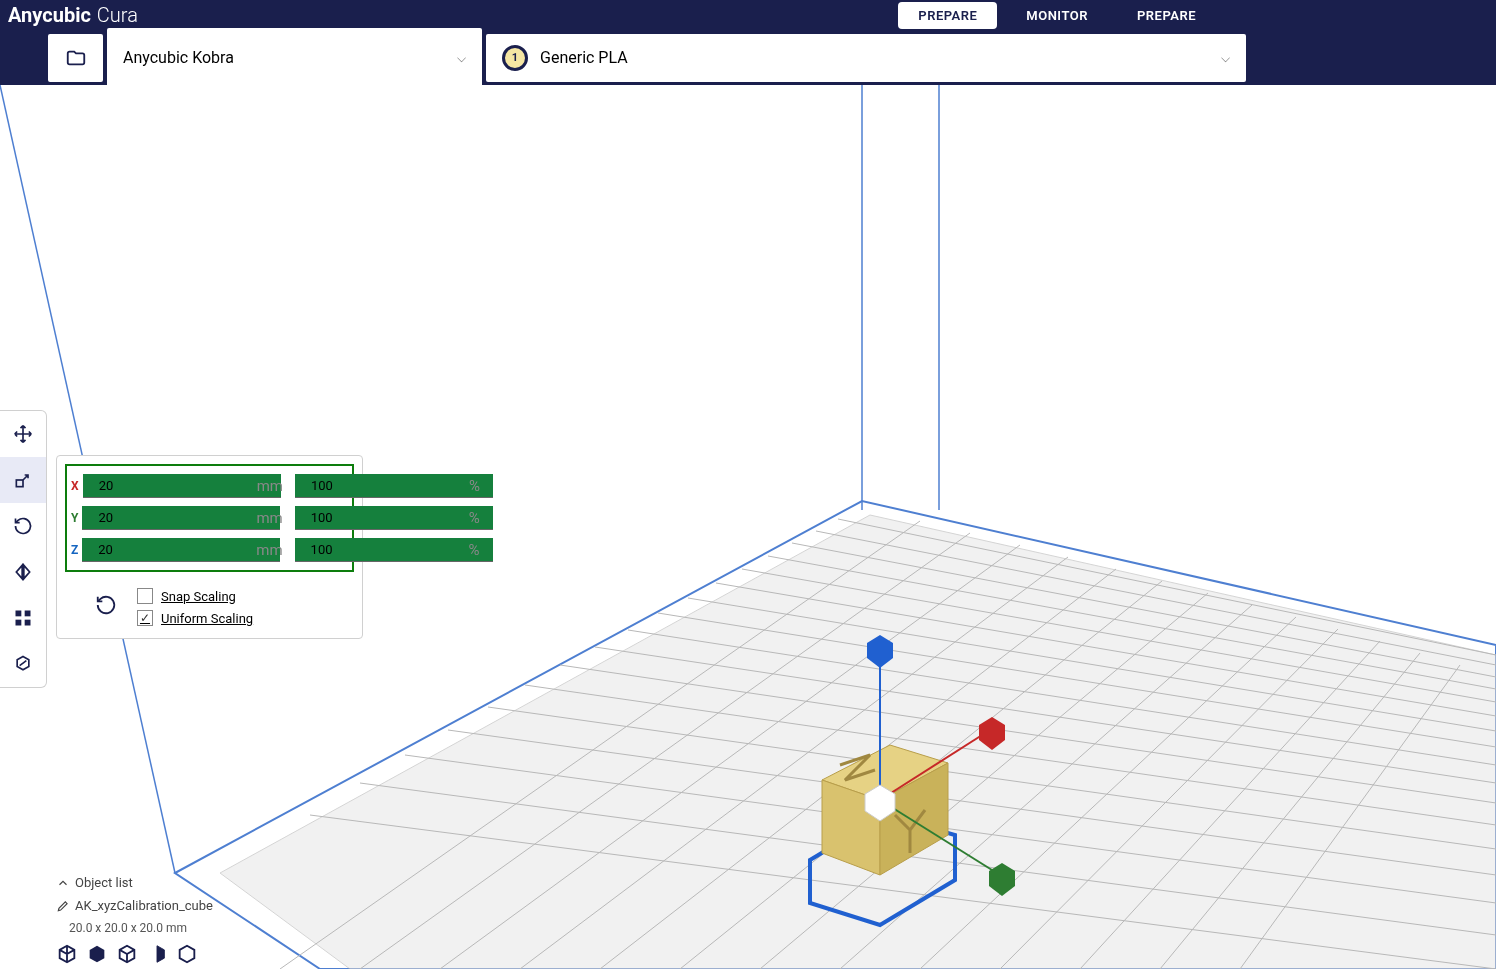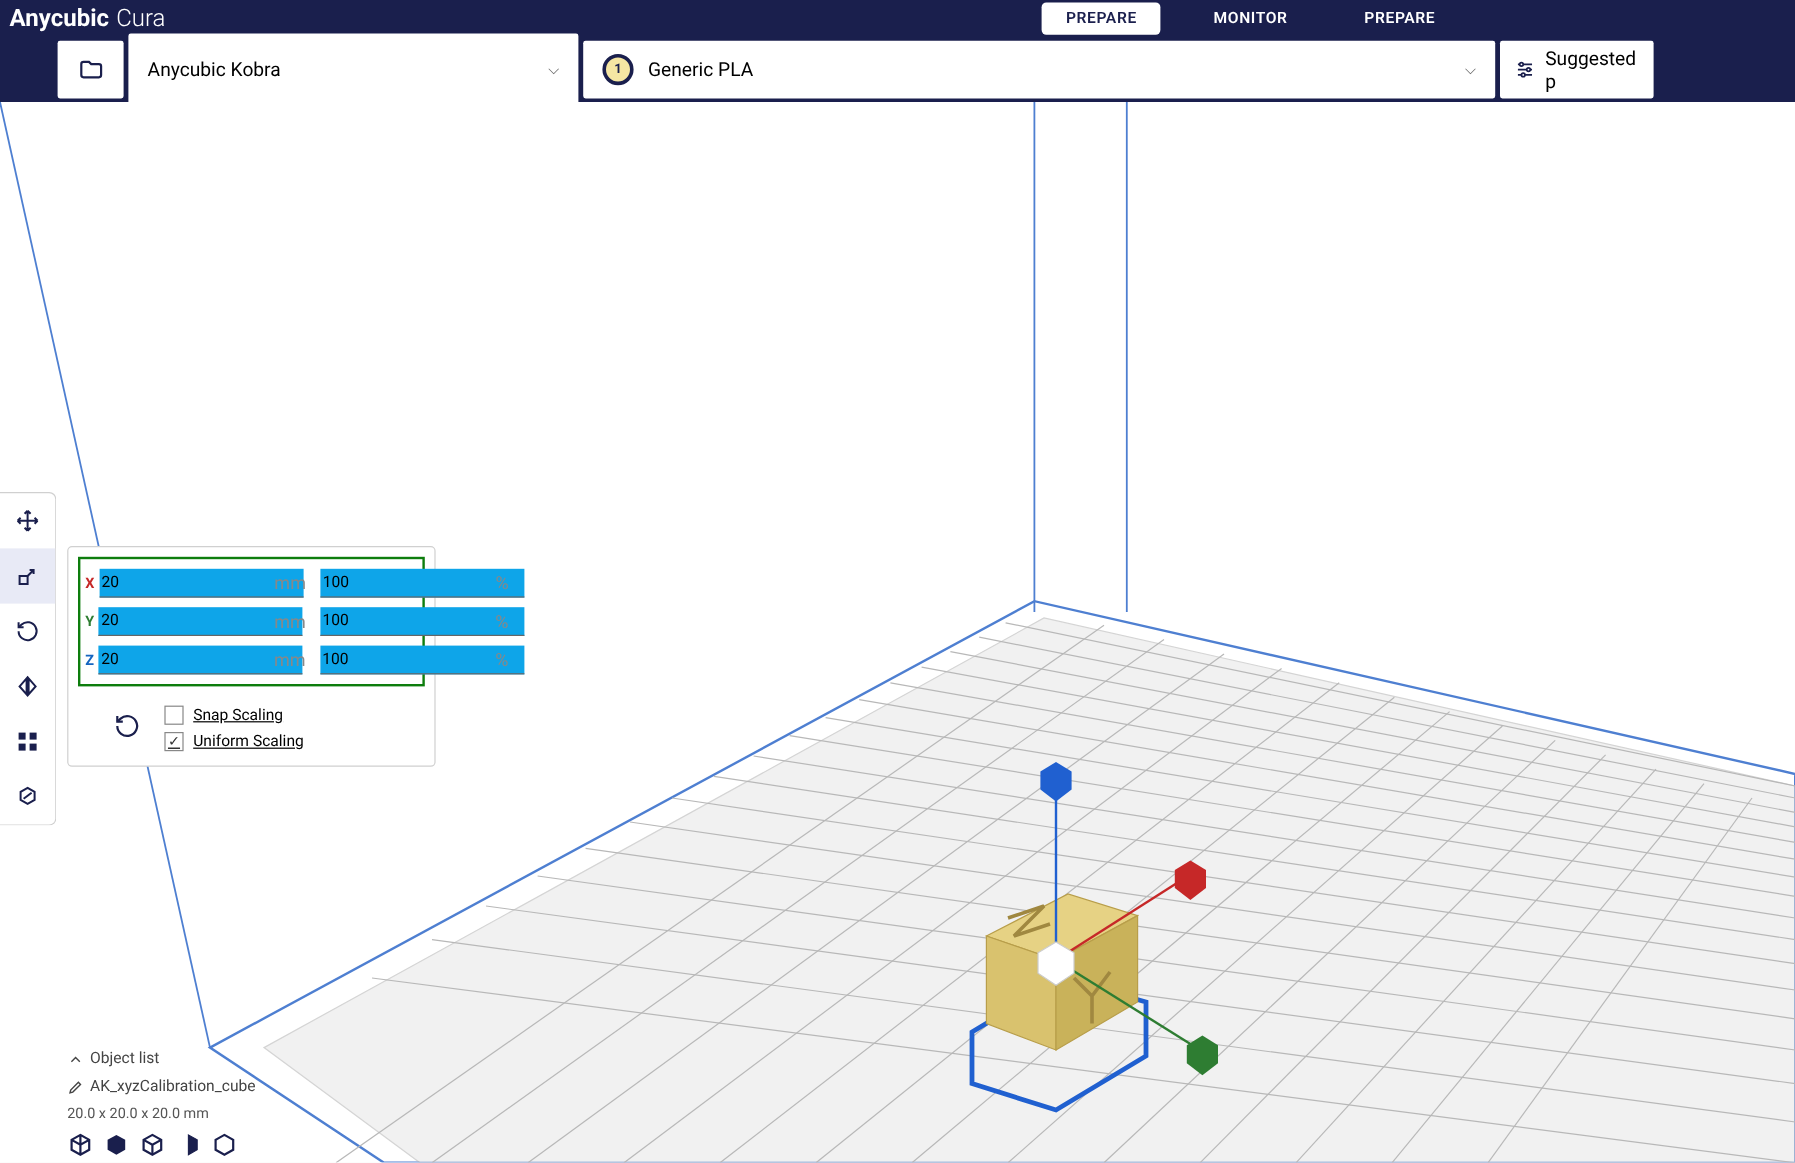--- a/index.html
+++ b/index.html
@@ -2,21 +2,21 @@
 <html><head>
 <meta charset="utf-8">
 <style>
 * { margin: 0; padding: 0; box-sizing: border-box; font-family: -apple-system, BlinkMacSystemFont, "Segoe UI", Roboto, sans-serif; }
 body { width: 1496px; height: 969px; overflow: hidden; background: #f5f5f5; position: relative; }
 
 
 .header { background: #1a1f4d; height: 30px; display: flex; align-items: center; color: white; }
 .logo { font-size: 20px; font-weight: 300; padding-left: 8px; display: flex; align-items: center; gap: 6px; }
 .logo-bold { font-weight: 700; }
-.nav-tabs { display: flex; margin-left: auto; margin-right: 280px; gap: 24px; align-items: center; }
+.nav-tabs { display: flex; margin-left: auto; margin-right: 280px; gap: 9px; align-items: center; }
 .nav-tab { padding: 6px 20px; font-size: 13px; font-weight: 600; letter-spacing: 0.5px; cursor: pointer; }
 .nav-tab.active { background: white; color: #1a1f4d; border-radius: 4px; }
 .nav-tab:not(.active) { color: white; }
 
 
 .toolbar { height: 55px; background: #1a1f4d; display: flex; align-items: center; padding: 0; gap: 4px; }
 .file-btn { width: 55px; height: 48px; background: white; display: flex; align-items: center; justify-content: center; cursor: pointer; margin-left: 48px; border-radius: 2px; }
 .printer-select { flex: 0 0 375px; height: 60px; background: white; display: flex; align-items: center; justify-content: space-between; padding: 0 16px; cursor: pointer; border-radius: 2px; }
 .material-select { flex: 1; height: 48px; background: white; display: flex; align-items: center; padding: 0 16px; cursor: pointer; gap: 12px; border-radius: 2px; max-width: 760px; }
 .profile-select { flex: 0 0 100px; height: 48px; background: white; display: flex; align-items: center; padding: 0 12px; cursor: pointer; gap: 8px; border-radius: 2px; }
@@ -33,33 +33,33 @@
 .tool-btn svg { width: 20px; height: 20px; }
 
 
 .scale-panel { position: absolute; left: 56px; top: 370px; width: 307px; background: white; border: 1px solid #d0d0d0; border-radius: 4px; padding: 8px; z-index: 10; }
 .scale-inputs { border: 2px solid #0d7d0d; padding: 4px; margin-bottom: 8px; }
 .scale-row { display: flex; align-items: center; gap: 4px; padding: 4px 0; }
 .axis-label { width: 14px; font-size: 12px; font-weight: bold; text-align: center; }
 .axis-x { color: #c62828; }
 .axis-y { color: #2e7d32; }
 .axis-z { color: #1565c0; }
-.scale-input { flex: 1; height: 24px; background: #0ea5e9; border: none; border-bottom: 1px solid #666; padding: 0 2px; font-size: 13px; }
+.scale-input { flex: 1; height: 24px; background: #15803d; border: none; border-bottom: 1px solid #666; padding: 0 16px; font-size: 13px; }
 .scale-unit { font-size: 15px; color: #888; margin-left: -28px; margin-right: 8px; z-index: 1; }
 .scale-options { display: flex; align-items: center; gap: 20px; padding: 8px 20px 4px 30px; text-decoration: underline; }
 .reset-btn { cursor: pointer; }
 .option-group { display: flex; flex-direction: column; gap: 6px; }
 .checkbox-row { display: flex; align-items: center; gap: 8px; font-size: 13px; }
 .checkbox { width: 16px; height: 16px; border: 1px solid #888; background: white; display: flex; align-items: center; justify-content: center; cursor: pointer; }
 .checkbox.checked::after { content: "✓"; font-size: 12px; color: #333; }
 
 
 .object-info { position: absolute; left: 56px; bottom: 30px; font-size: 13px; color: #444; z-index: 10; }
 .object-row { display: flex; align-items: center; gap: 5px; padding: 4px 0; cursor: pointer; }
-.object-dims { font-size: 12px; color: #555; padding: 4px 0; }
+.object-dims { font-size: 12px; color: #555; padding: 4px 0; margin-left: 13px; }
 
 
 .bottom-icons { position: absolute; left: 56px; bottom: 4px; display: flex; gap: 8px; z-index: 10; }
 .bottom-icon { width: 22px; height: 22px; cursor: pointer; }
 
 
 .viewport-3d { position: absolute; inset: 0; }
 
 select, input { font-family: inherit; }
 </style>
@@ -87,31 +87,20 @@
   <div class="printer-select">
     <span>Anycubic Kobra</span>
     <span class="chevron">⌵</span>
   </div>
   <div class="material-select">
     <div class="extruder-badge">
         <span>1</span>
       </div>
     <span>Generic PLA</span>
     <span class="chevron" style="margin-left:auto">⌵</span>
-  </div>
-  <div class="profile-select">
-    <svg width="20" height="20" viewBox="0 0 24 24" fill="none" stroke="#1a1f4d" stroke-width="2">
-        <line x1="4" y1="6" x2="20" y2="6"></line>
-        <line x1="4" y1="12" x2="20" y2="12"></line>
-        <line x1="4" y1="18" x2="20" y2="18"></line>
-        <circle cx="8" cy="6" r="2" fill="white"></circle>
-        <circle cx="16" cy="12" r="2" fill="white"></circle>
-        <circle cx="10" cy="18" r="2" fill="white"></circle>
-      </svg>
-    <span>Suggested p</span>
   </div>
 </div>
 
 <div class="viewport">
   <svg class="viewport-3d" viewBox="0 0 1496 884" preserveAspectRatio="none">
 
     <line x1="862" y1="0" x2="862" y2="425" stroke="#4e7fd1" stroke-width="1.5"></line>
     <line x1="939" y1="0" x2="939" y2="425" stroke="#4e7fd1" stroke-width="1.5"></line>
 
     <polygon points="175,788 862,416 1496,560 1496,884 320,884" fill="none" stroke="#4e7fd1" stroke-width="2"></polygon>

